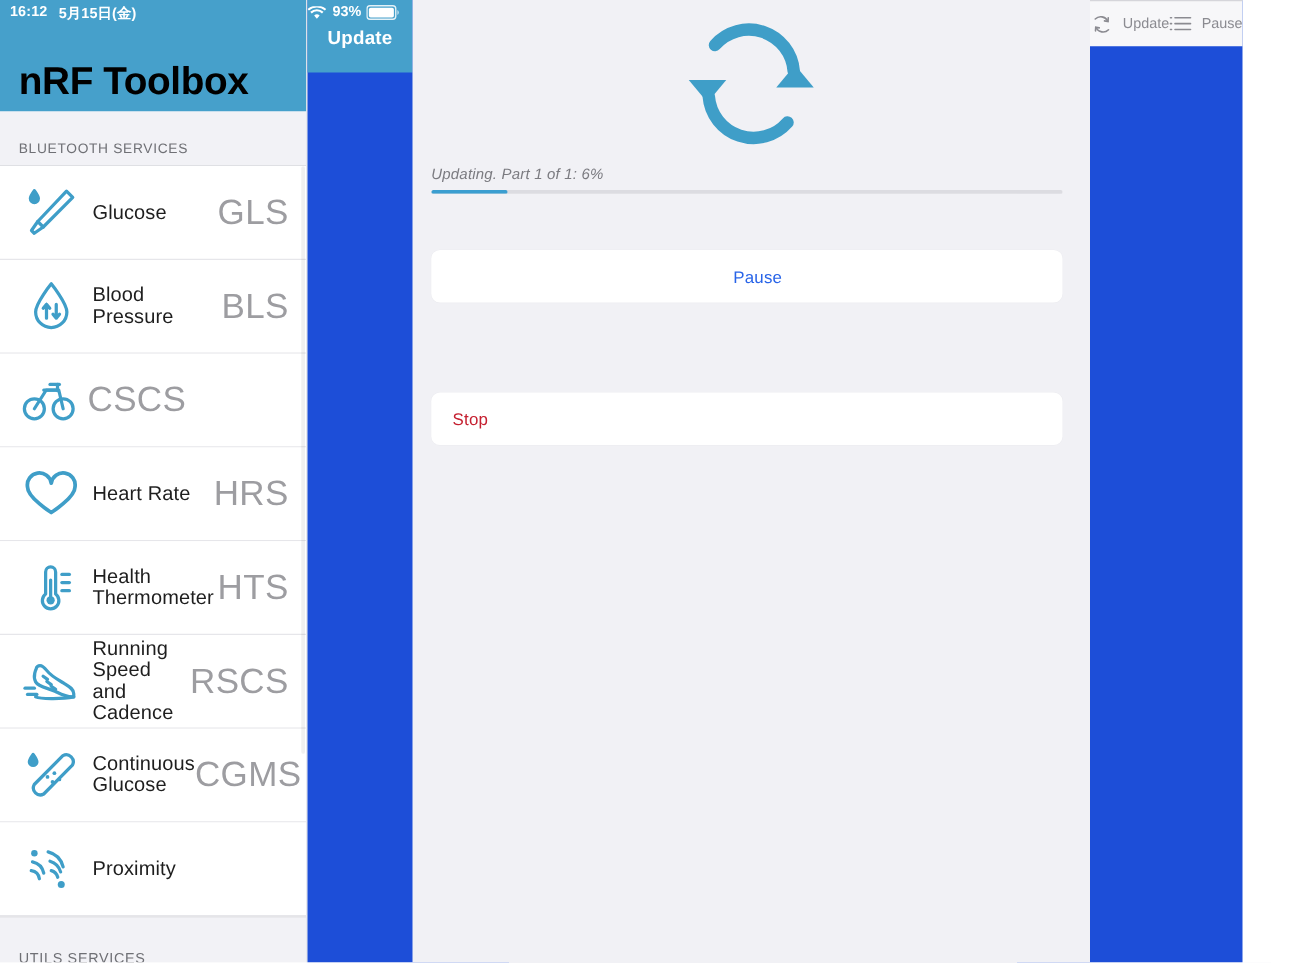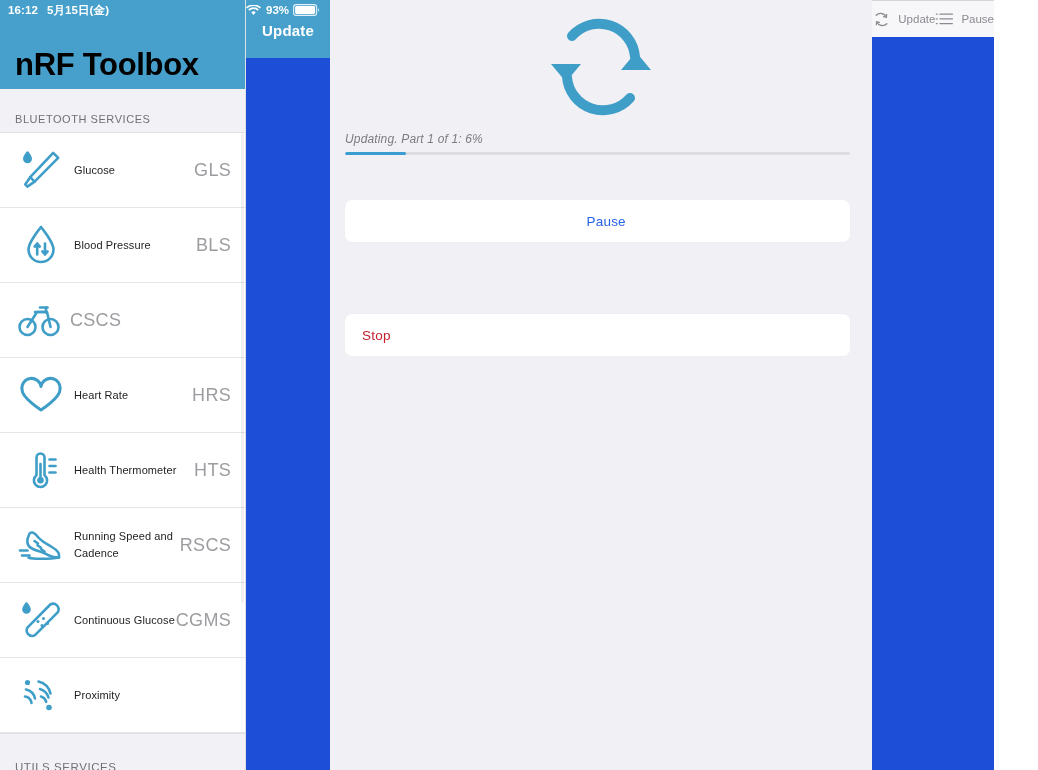--- a/index.html
+++ b/index.html
@@ -69,29 +69,29 @@
     background: #ffffff;
   }
   .sb-icon {
     width: 58px; height: 56px;
     flex: 0 0 58px;
     display: flex; align-items: center; justify-content: center;
     color: #3f9ec8;
   }
   .sb-label {
     flex: 1 1 auto;
-    font-size: 11px;
+    font-size: 16px;
     color: #1e1e1e;
     line-height: 17px;
     padding-left: 4px;
     letter-spacing: 0.1px;
   }
   .sb-acr {
     flex: 0 0 auto;
-    font-size: 18px;
+    font-size: 28px;
     color: #9d9da1;
     font-weight: 300;
     letter-spacing: 0.3px;
     text-align: right;
   }
   .sb-footer-head {
     height: 46px;
     background: #f2f2f6;
     border-top: 1px solid #dfe0e4;
     display: flex;

